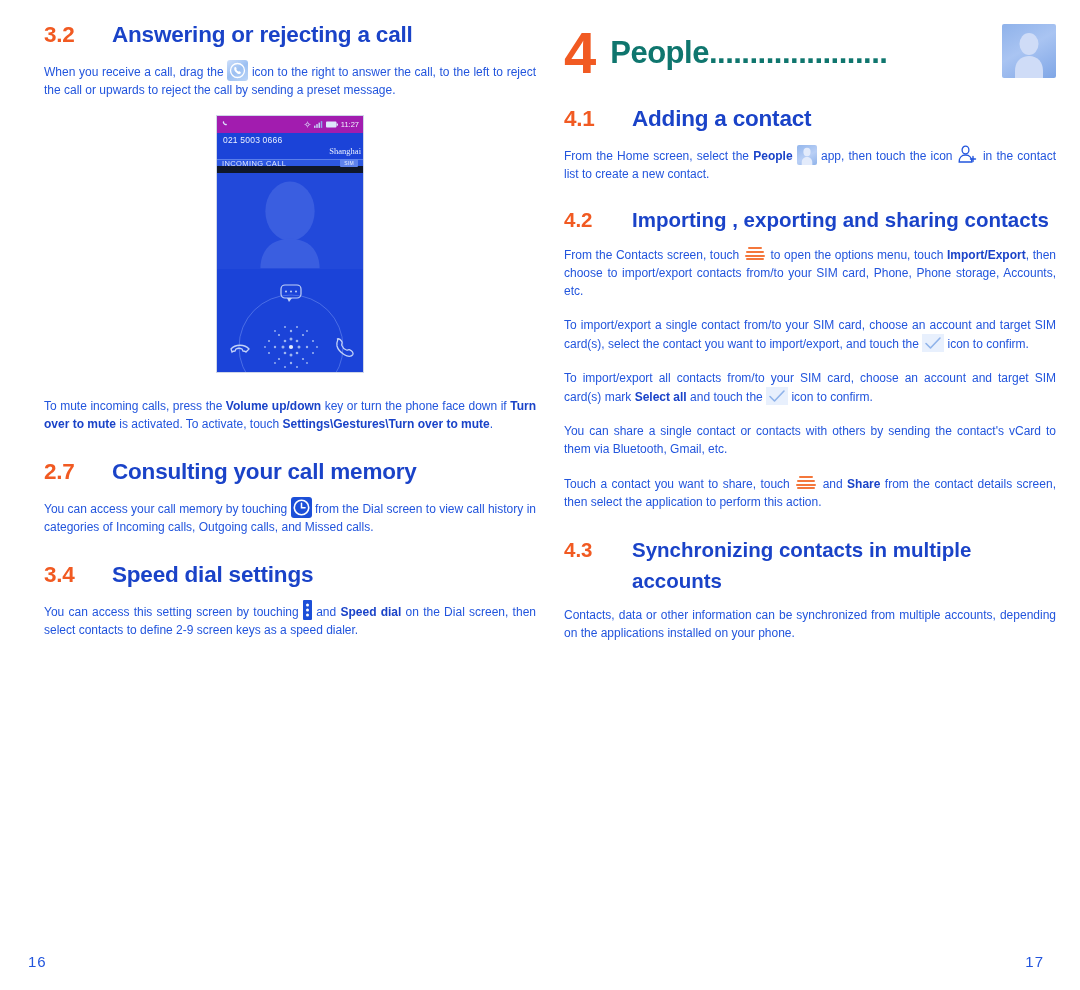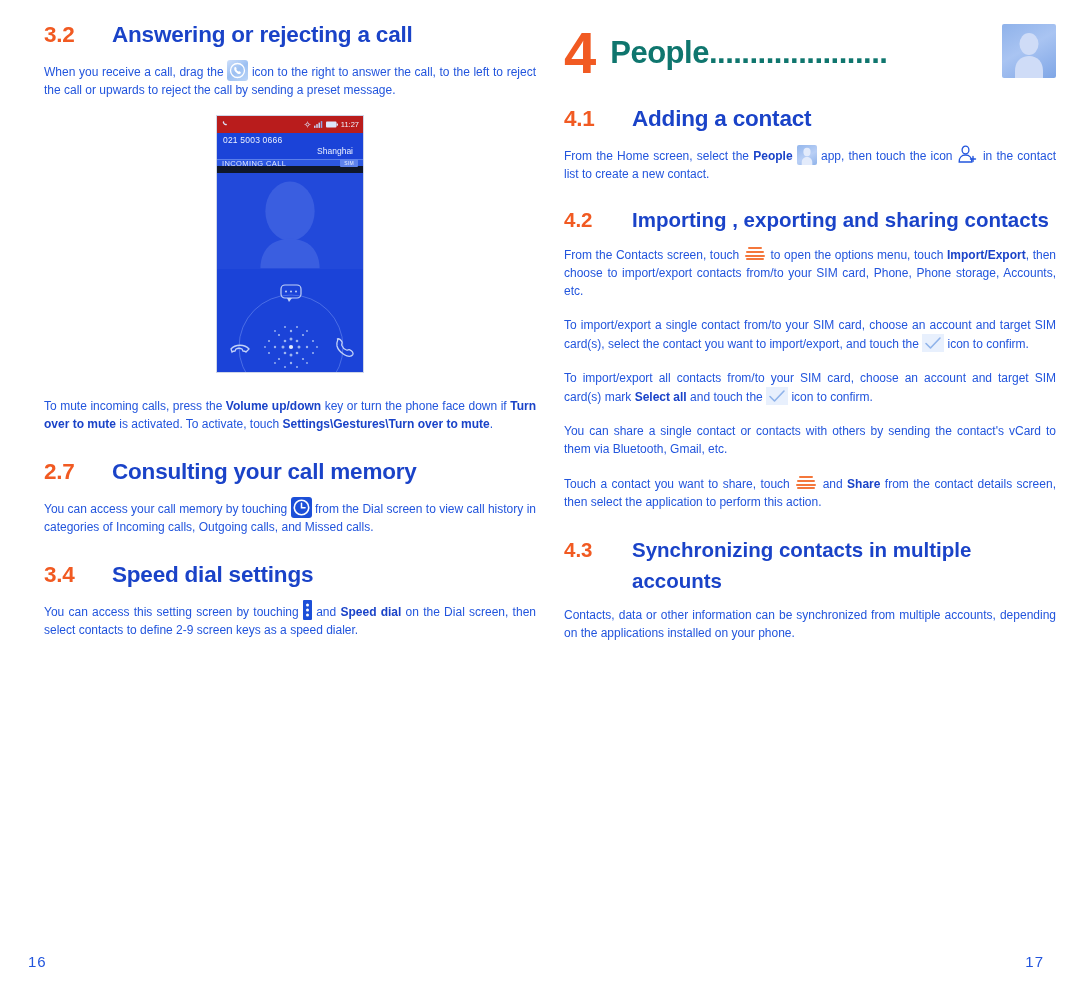--- a/index.html
+++ b/index.html
@@ -158,45 +158,46 @@
     width: 148px;
     height: 258px;
     background: #1b43d8;
     border: 1px solid #cfd6e8;
     overflow: hidden;
     font-family: "Liberation Sans", sans-serif;
   }
   .ph-status {
     position: relative;
     height: 17px;
-    background: #b91c1c;
+    background: #a21caf;
     display: flex;
     align-items: center;
     padding: 0 4px;
     color: #dde6fb;
     font-size: 7px;
   }
   .ph-status .right {
     margin-left: auto;
     display: flex;
     align-items: center;
     gap: 3px;
   }
   .ph-time { font-size: 7.5px; color: #eef3ff; letter-spacing: 0; }
   .ph-number {
     padding: 2px 6px 0 6px;
     color: #eaf0ff;
     font-size: 8.5px;
     letter-spacing: 0.2px;
   }
   .ph-city {
-    padding: 1px 10px 3px 6px;
+    padding: 1px 2px 3px 6px;
     color: #eaf0ff;
     font-size: 8.5px;
     text-align: right;
+    font-family: Liberation Serif, serif;
   }
   .ph-incoming {
     background: #2c57e2;
     border-top: 1px solid #5b7eea;
     border-bottom: 7px solid #0f172a;
     height: 14px;
     display: flex;
     align-items: center;
     padding: 0 5px;
     color: #dfe8ff;

